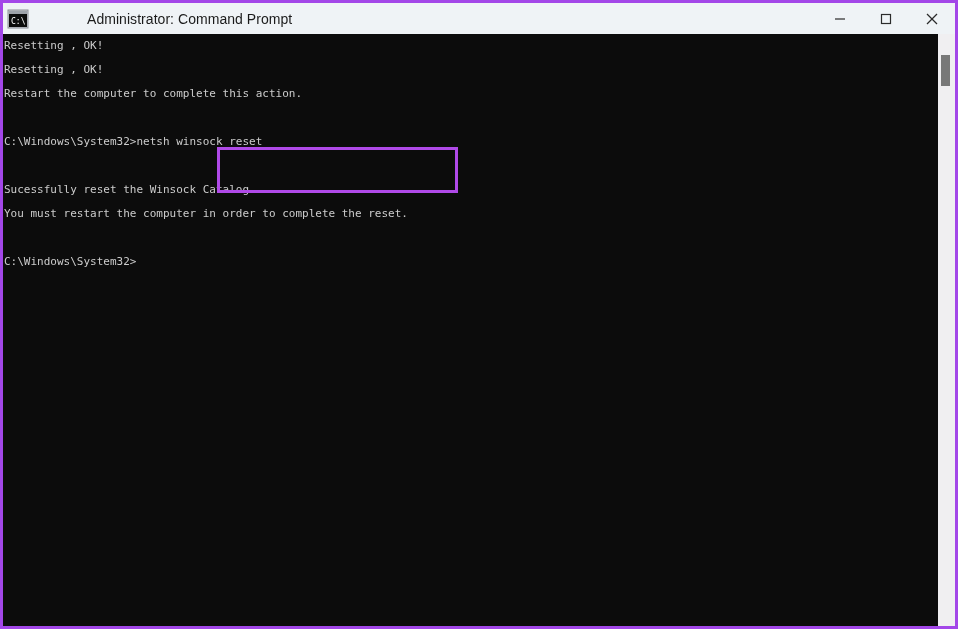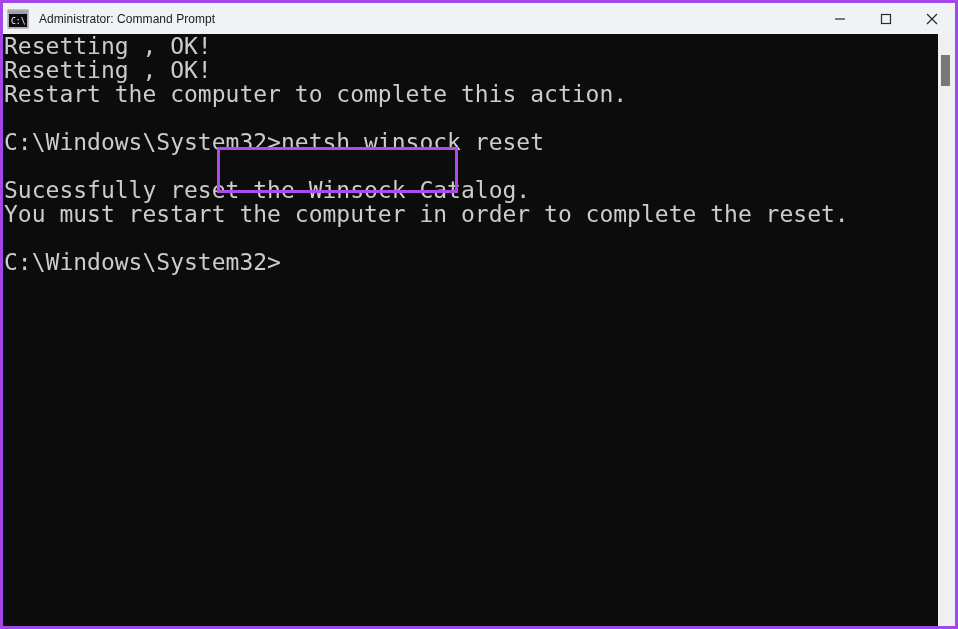--- a/index.html
+++ b/index.html
@@ -40,24 +40,25 @@
   .title-icon {
     width: 22px;
     height: 20px;
     margin-left: 4px;
     margin-right: 10px;
     flex: none;
     display: block;
   }
   .title-text {
     font-family: "Liberation Sans", sans-serif;
-    font-size: 12px;
+    font-size: 14px;
     color: #1b1b1b;
     letter-spacing: 0.05px;
     white-space: nowrap;
+    margin-left: 48px;
   }
   .win-controls {
     position: absolute;
     right: 0;
     top: 0;
     height: 31px;
     display: flex;
     align-items: stretch;
   }
   .win-btn {
@@ -79,21 +80,21 @@
     background: #0c0c0c;
     overflow: hidden;
   }
   .console-text {
     position: absolute;
     left: 1px;
     top: 0;
     margin: 0;
     padding: 0;
     font-family: "DejaVu Sans Mono", "Liberation Mono", monospace;
-    font-size: 23px;
+    font-size: 11px;
     line-height: 24px;
     color: #cccccc;
     white-space: pre;
     letter-spacing: 0px;
   }
 
   
   .scrollbar {
     position: absolute;
     top: 31px;

